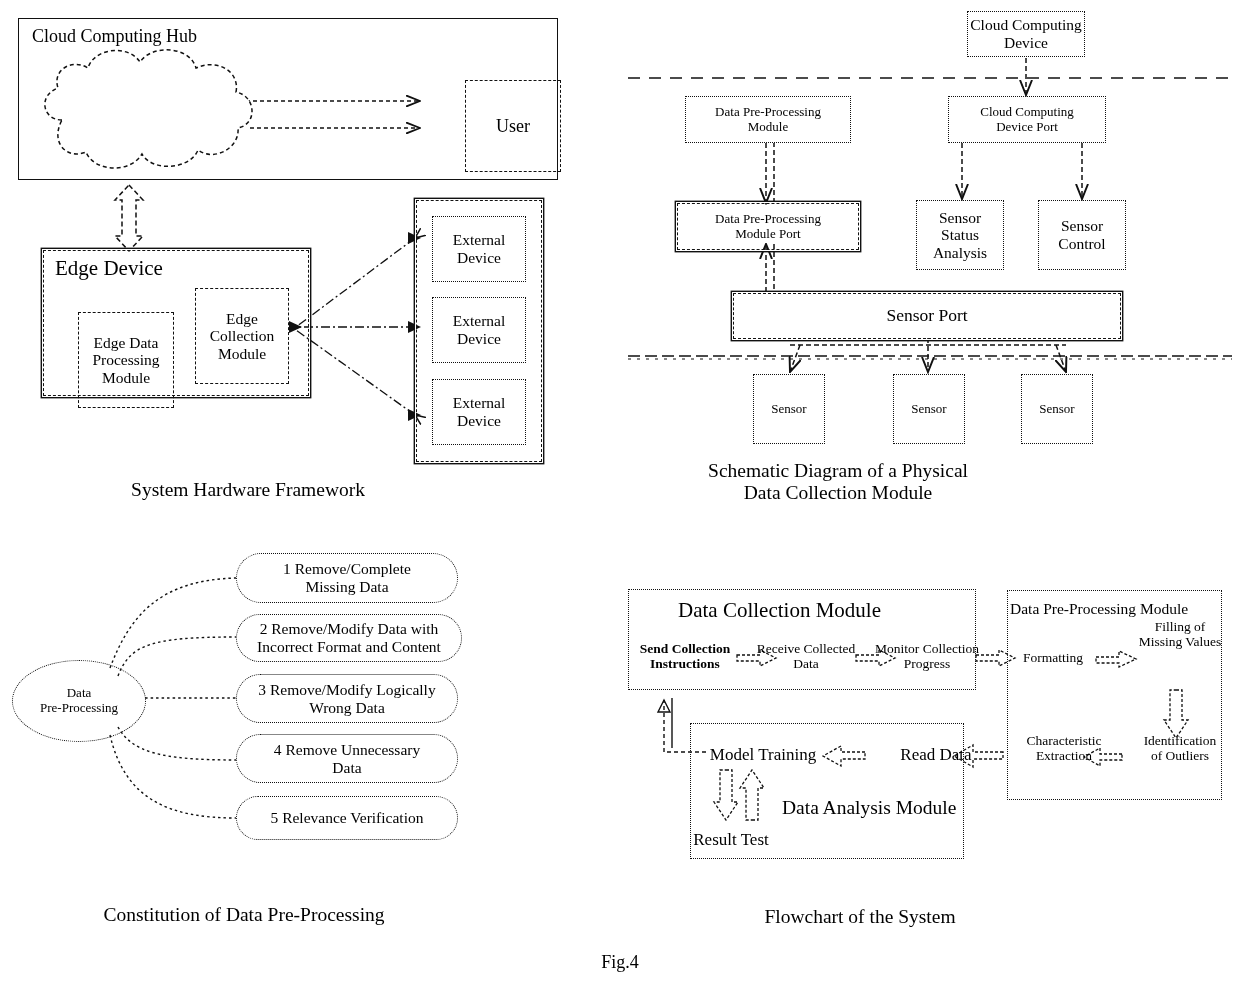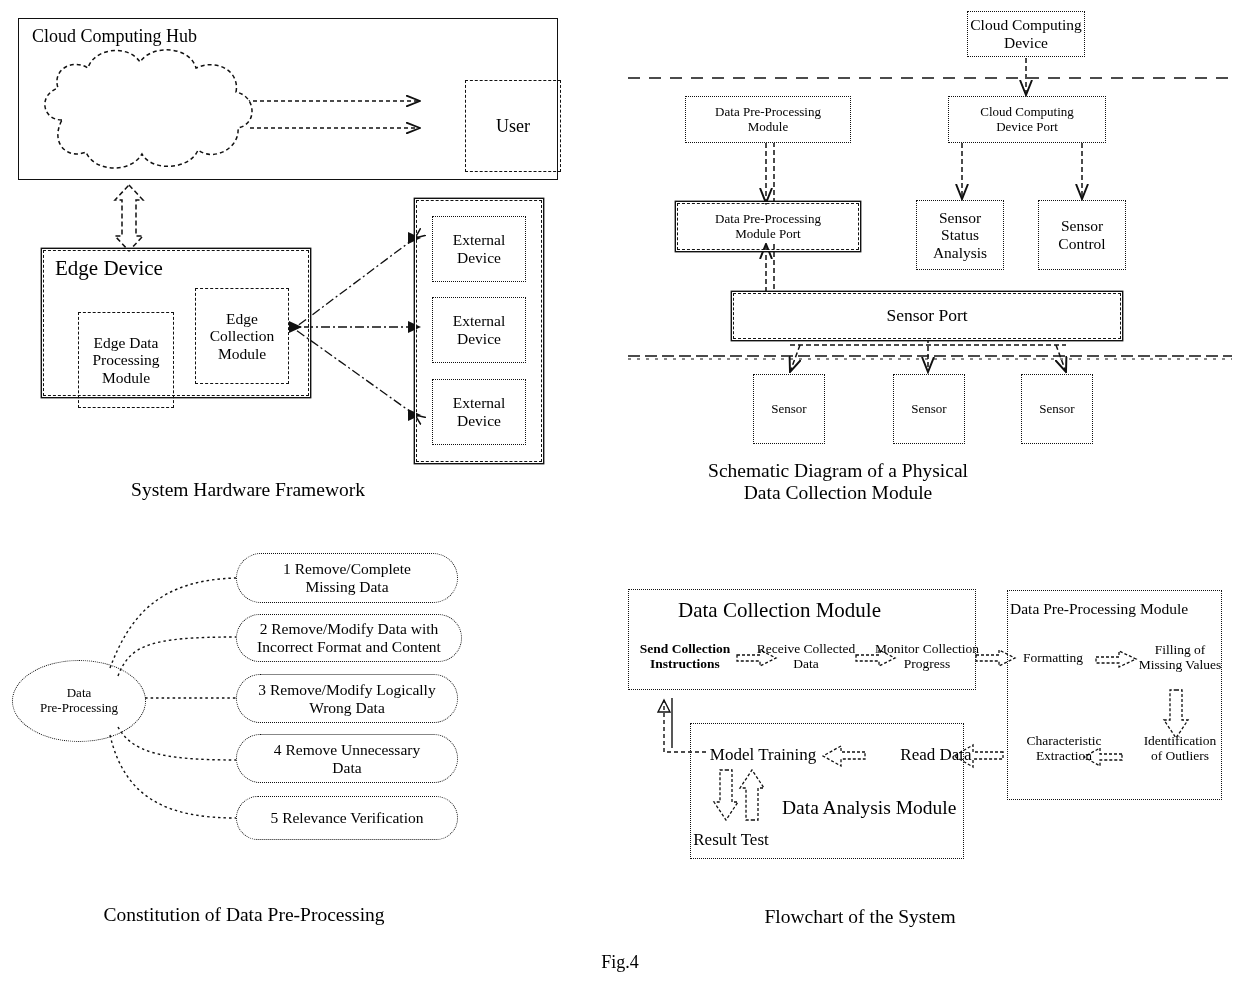--- a/index.html
+++ b/index.html
@@ -273,21 +273,21 @@
 Instructions</div>
   <div class="plain t13" style="left:752px; top:641px; width:108px;">Receive Collected
 Data</div>
   <div class="plain t13" style="left:872px; top:641px; width:110px;">Monitor Collection
 Progress</div>
 
   <div class="node dotbox" style="left:1007px; top:590px; width:215px; height:210px; display:block;"></div>
   <div class="hdr t15" style="left:1010px; top:600px;">Data Pre-Processing Module</div>
 
   <div class="plain t13" style="left:1010px; top:650px; width:86px;">Formatting</div>
-  <div class="plain t13" style="left:1130px; top:642px; width:100px;">Filling of
+  <div class="plain t13" style="left:1130px; top:619px; width:100px;">Filling of
 Missing Values</div>
   <div class="plain t13" style="left:1008px; top:733px; width:112px;">Characteristic
 Extraction</div>
   <div class="plain t13" style="left:1128px; top:733px; width:104px;">Identification
 of Outliers</div>
 
   <div class="node dotbox" style="left:690px; top:723px; width:274px; height:136px; display:block;"></div>
   <div class="hdr t19" style="left:782px; top:797px;">Data Analysis Module</div>
 
   <div class="plain t14" style="left:705px; top:745px; width:116px;">Model Training</div>

